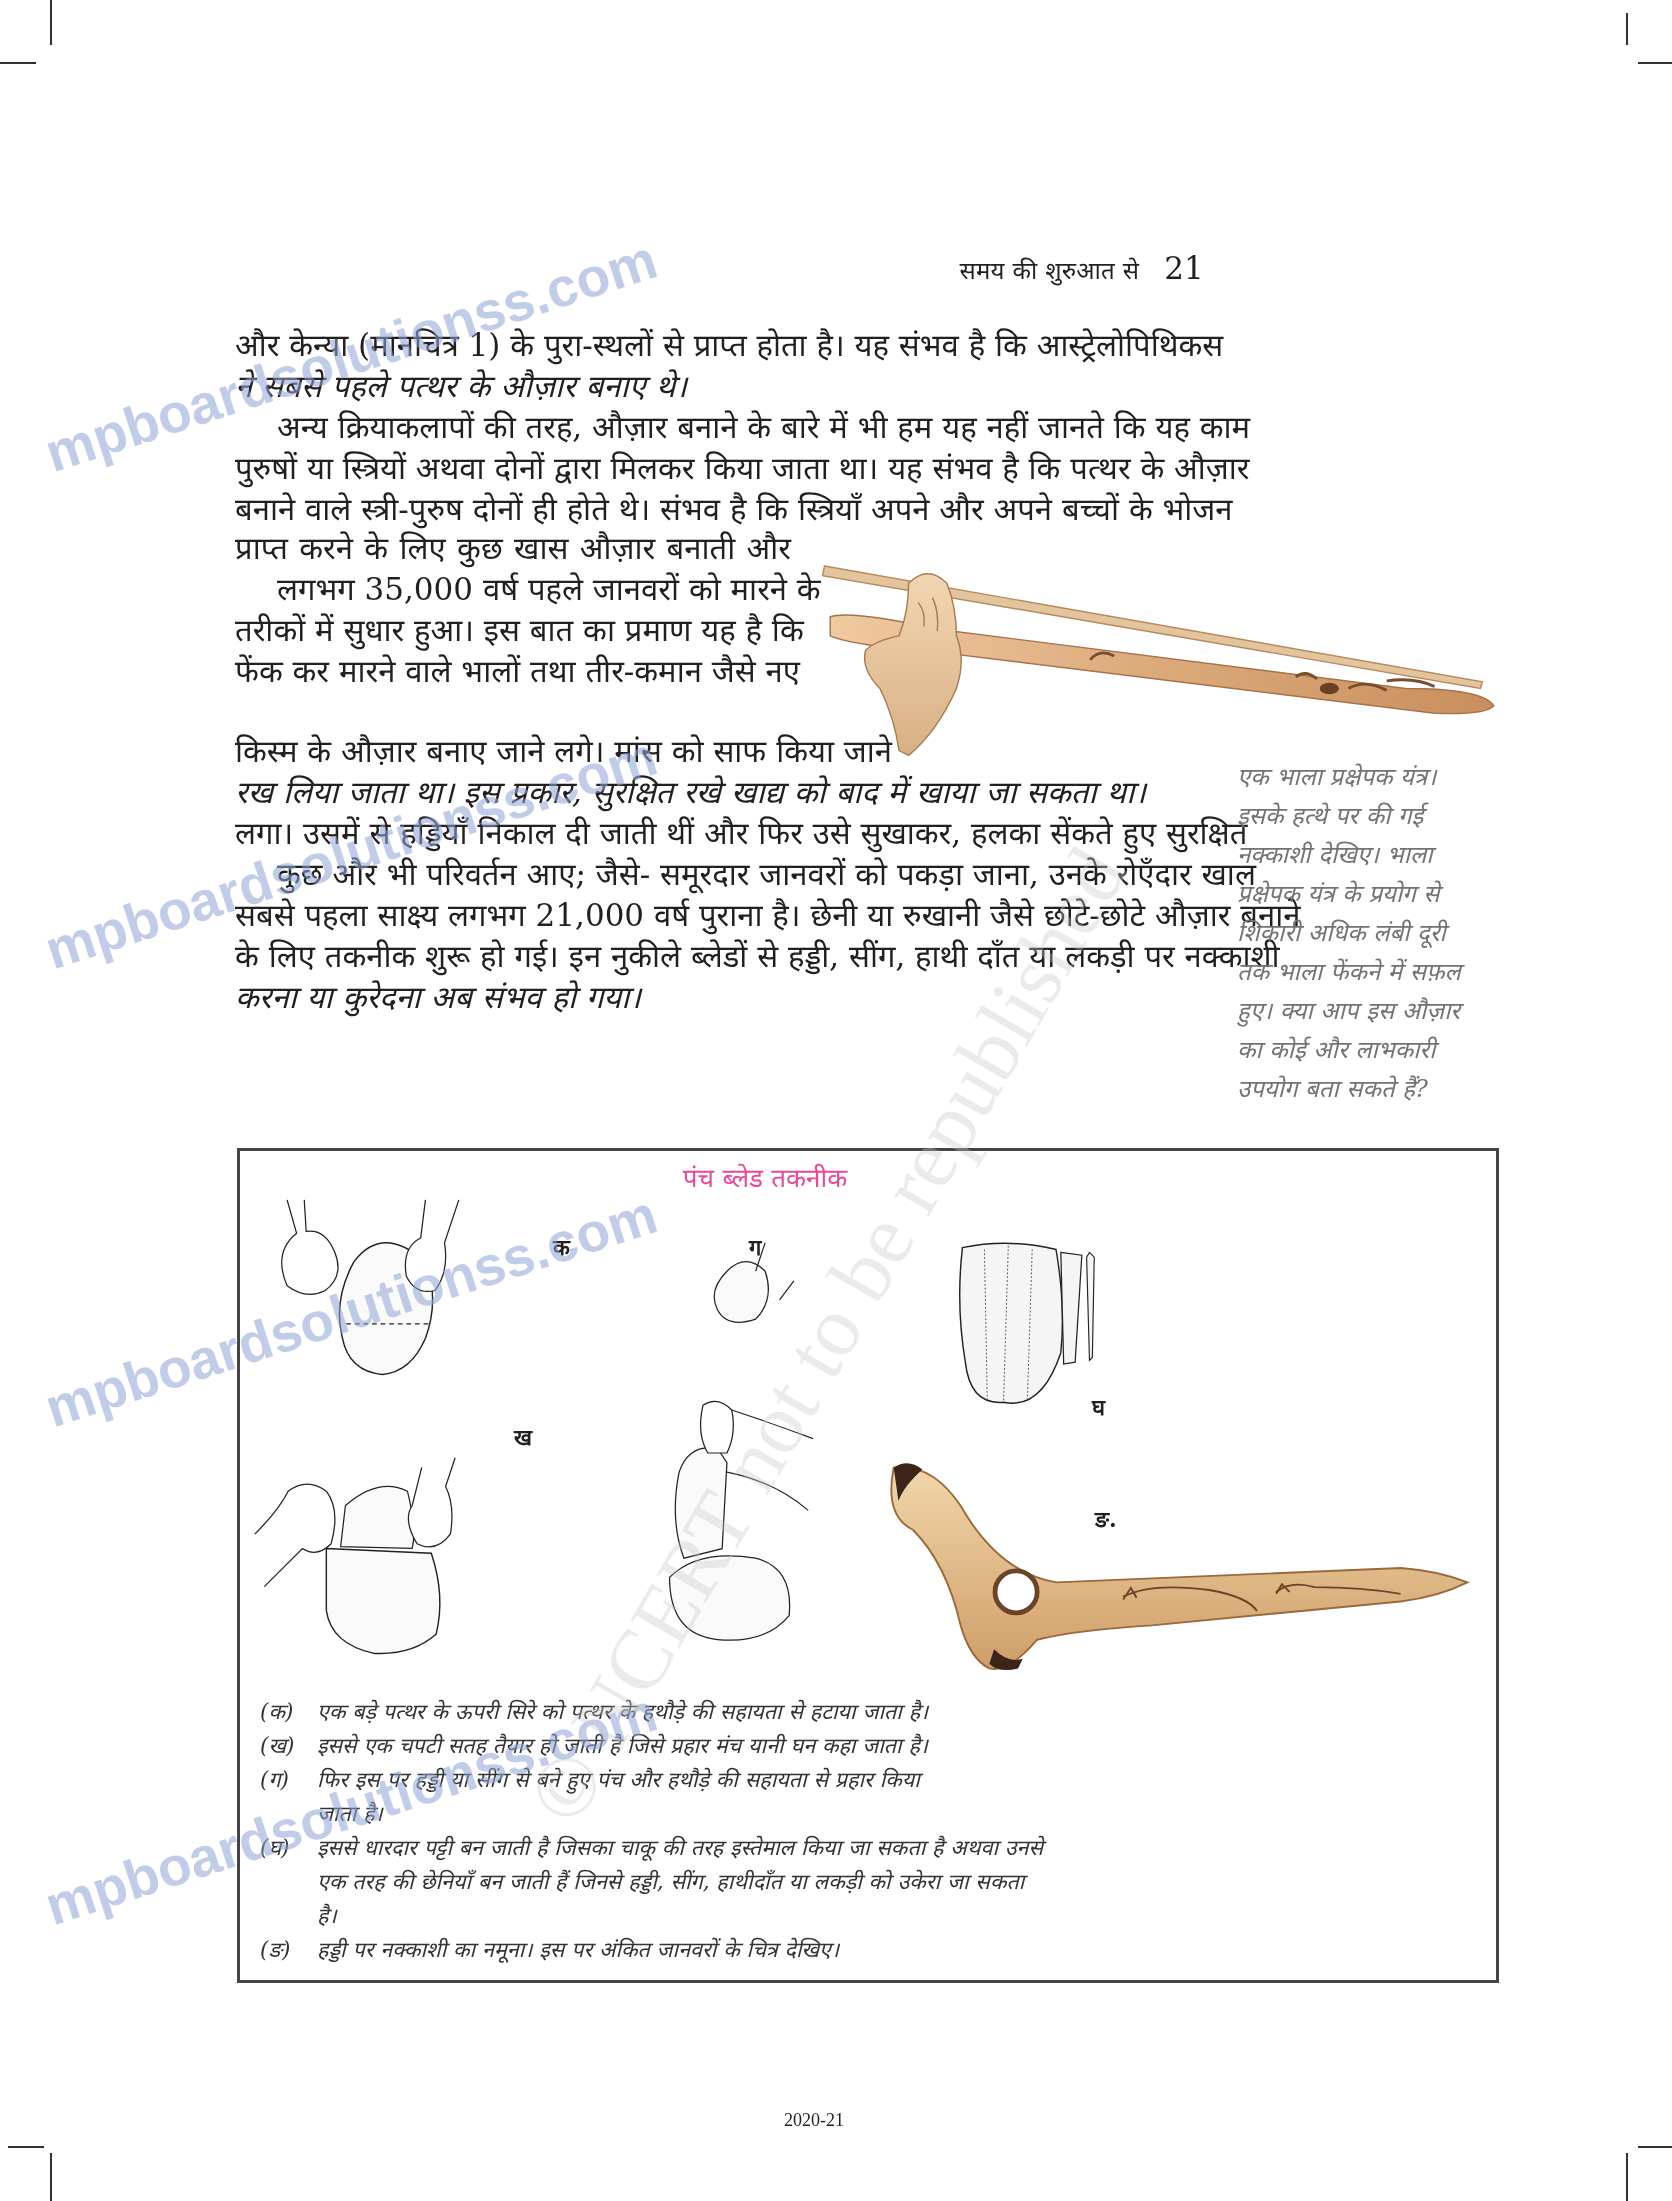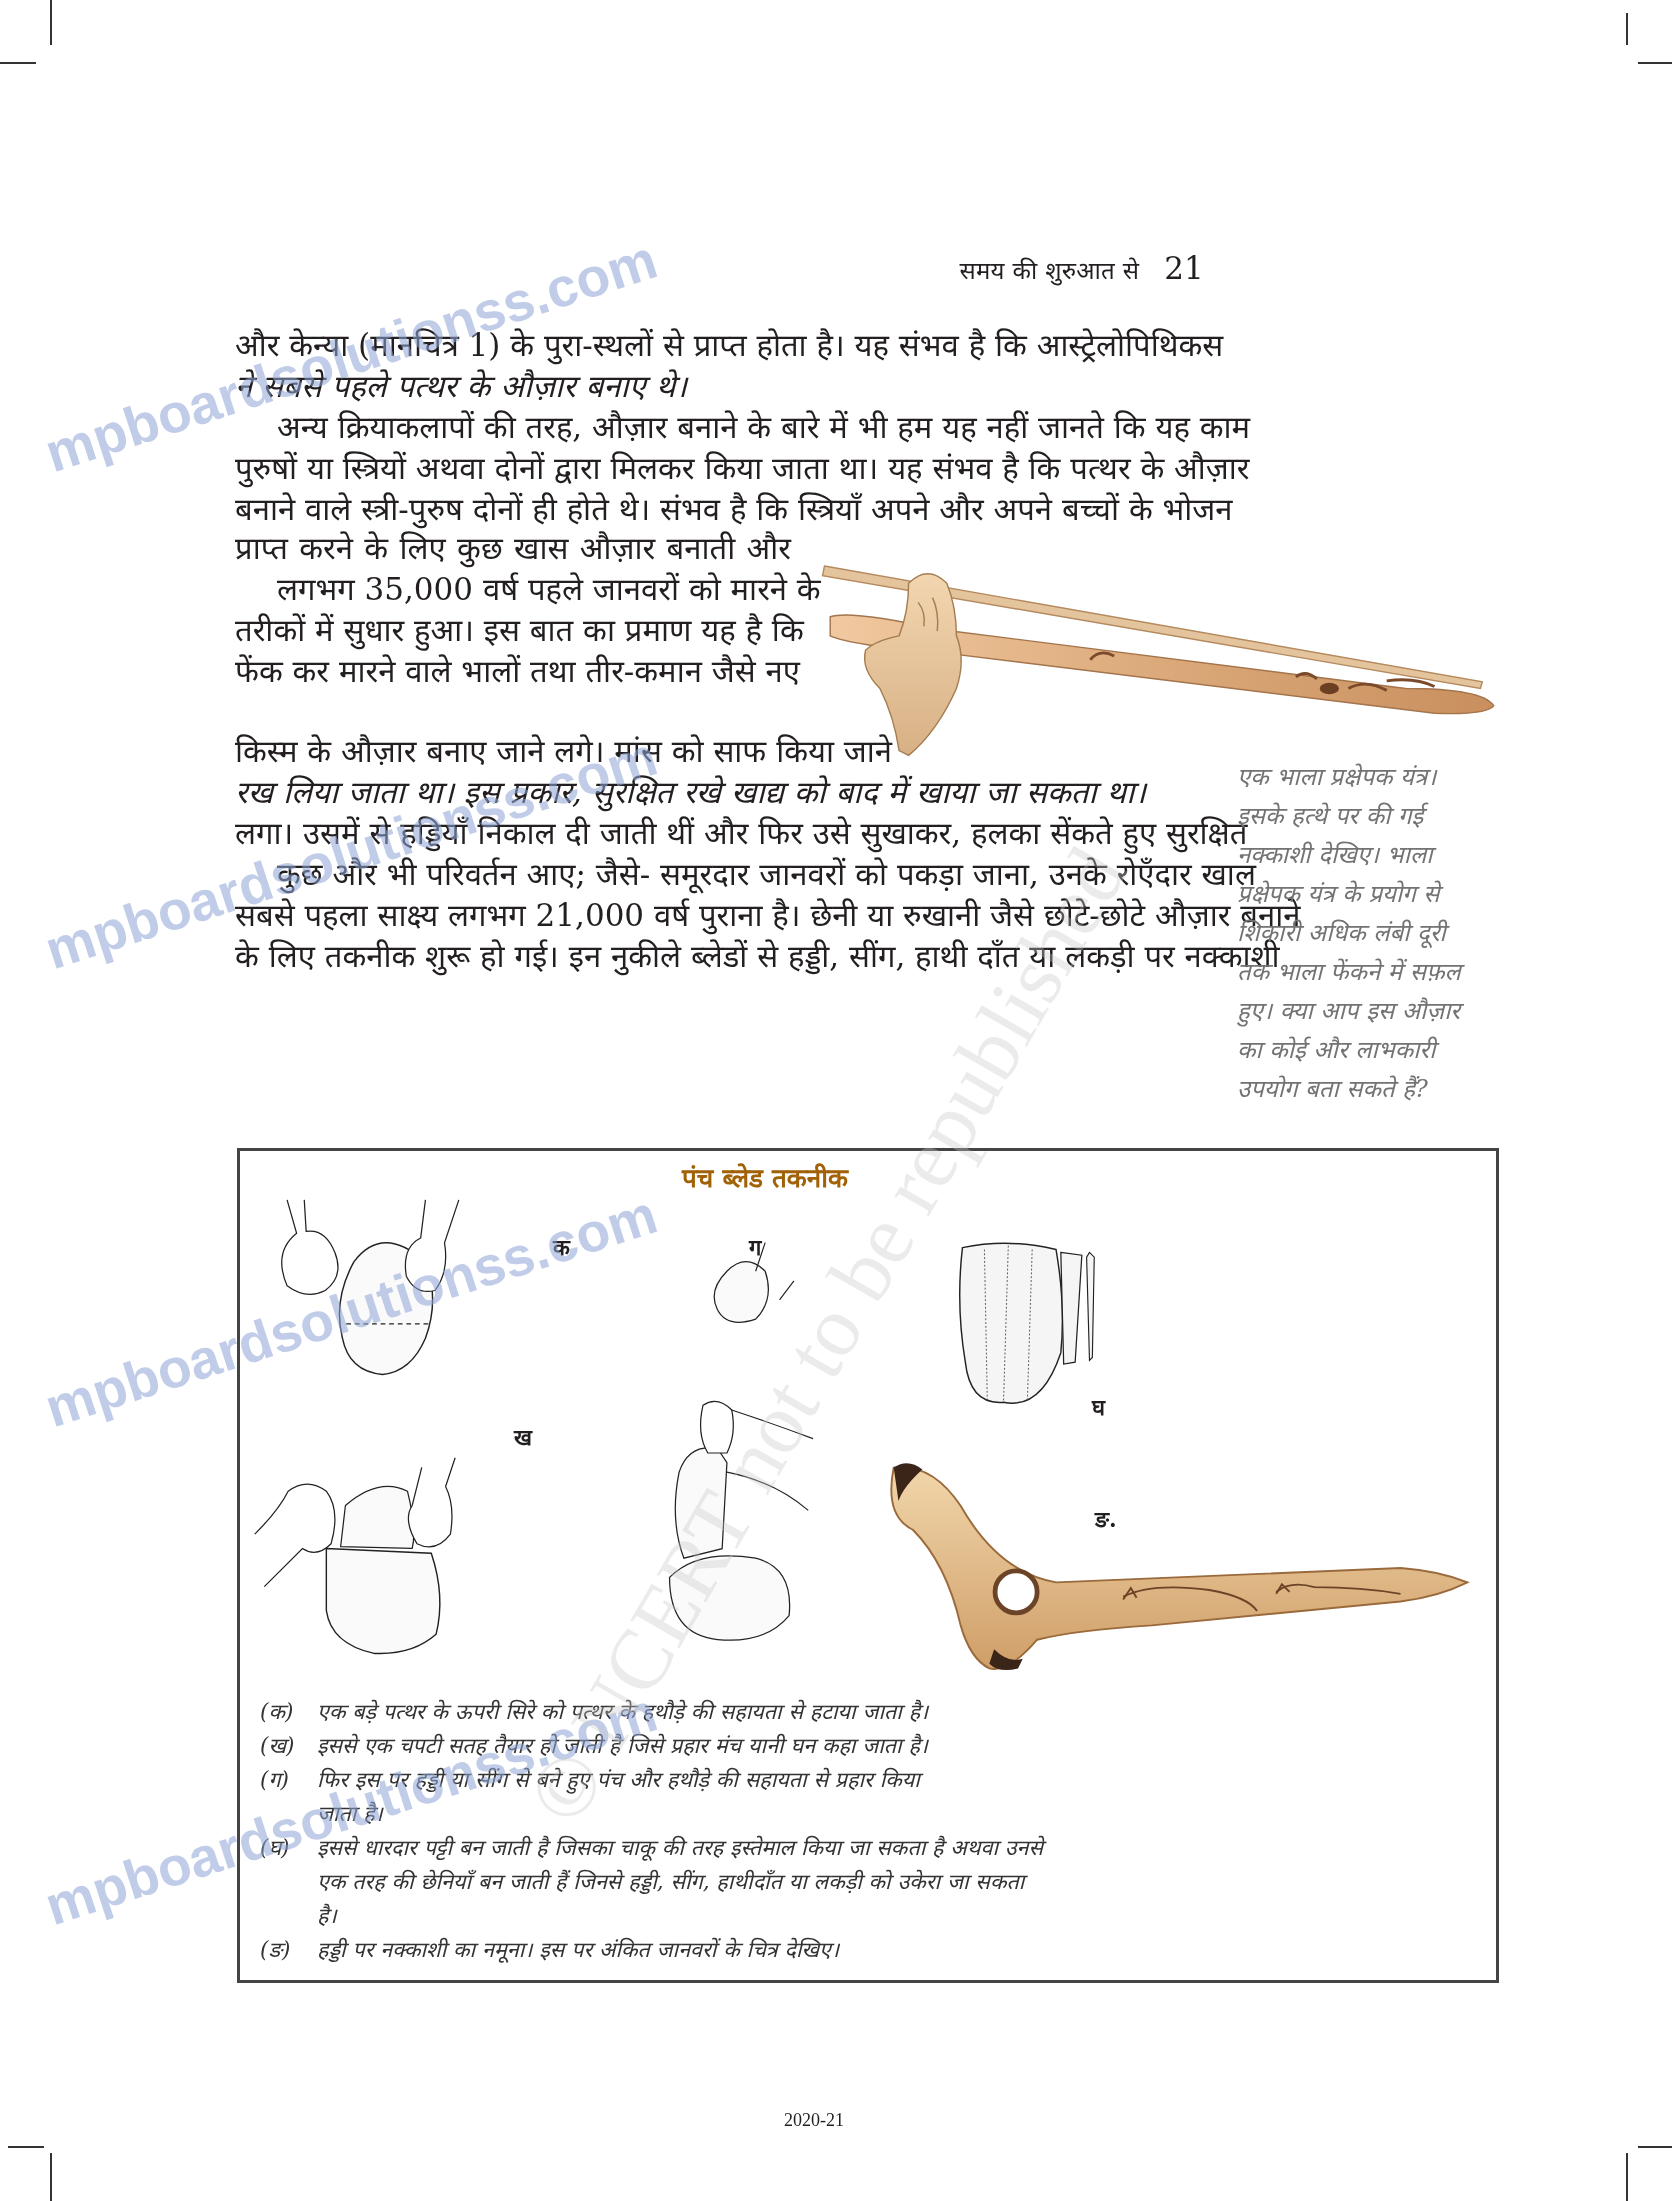--- a/index.html
+++ b/index.html
@@ -36,21 +36,21 @@
     font-family:"Liberation Sans", sans-serif; font-weight:bold;
     font-size:55px; transform-origin:left bottom; white-space:nowrap;
   }
 
   .figure-box {
     left:237px; top:1148px; width:1256px; height:829px;
     border:3.8px solid #444; box-sizing:content-box;
   }
   .box-title {
     left:612px; top:1159px; width:306px; text-align:center;
-    font-size:26px; font-weight:bold; color:#a16207;
+    font-size:26px; font-weight:normal; color:#ec4899;
   }
   .fig-label { font-size:22px; font-weight:bold; color:#231f20; }
 
   .box-captions {
     left:260px; top:1695px; width:937px;
     font-size:21.5px; line-height:34px; font-style:italic; color:#333;
   }
   .cap-row { display:flex; }
   .cap-key { width:57px; flex:none; }
   .cap-txt { flex:1; }
@@ -94,20 +94,21 @@
 <div class="abs body-text" style="left:235px;top:731px;width:631px;">
   <span class="line">किस्म के औज़ार बनाए जाने लगे। मांस को साफ किया जाने</span>
 </div>
 
 <div class="abs body-text" style="left:235px;top:772px;width:962px;">
   <span class="line last">रख लिया जाता था। इस प्रकार, सुरक्षित रखे खाद्य को बाद में खाया जा सकता था।</span>
   <span class="line">लगा। उसमें से हड्डियाँ निकाल दी जाती थीं और फिर उसे सुखाकर, हलका सेंकते हुए सुरक्षित</span>
   <span class="line indent">कुछ और भी परिवर्तन आए; जैसे- समूरदार जानवरों को पकड़ा जाना, उनके रोएँदार खाल</span>
   <span class="line">सबसे पहला साक्ष्य लगभग 21,000 वर्ष पुराना है। छेनी या रुखानी जैसे छोटे-छोटे औज़ार बनाने</span>
   <span class="line">के लिए तकनीक शुरू हो गई। इन नुकीले ब्लेडों से हड्डी, सींग, हाथी दाँत या लकड़ी पर नक्काशी</span>
+  <span class="line last">करना या कुरेदना अब संभव हो गया।</span>
 </div>
 
 <svg style="left:813px;top:545px;" width="698" height="220" viewBox="0 0 730 230">
   <defs>
     <linearGradient id="boneG" x1="0" y1="0" x2="1" y2="0">
       <stop offset="0" stop-color="#f1c9a0"></stop>
       <stop offset="0.5" stop-color="#dba97a"></stop>
       <stop offset="1" stop-color="#c98f5e"></stop>
     </linearGradient>
     <linearGradient id="skinG" x1="0" y1="0" x2="0" y2="1">

